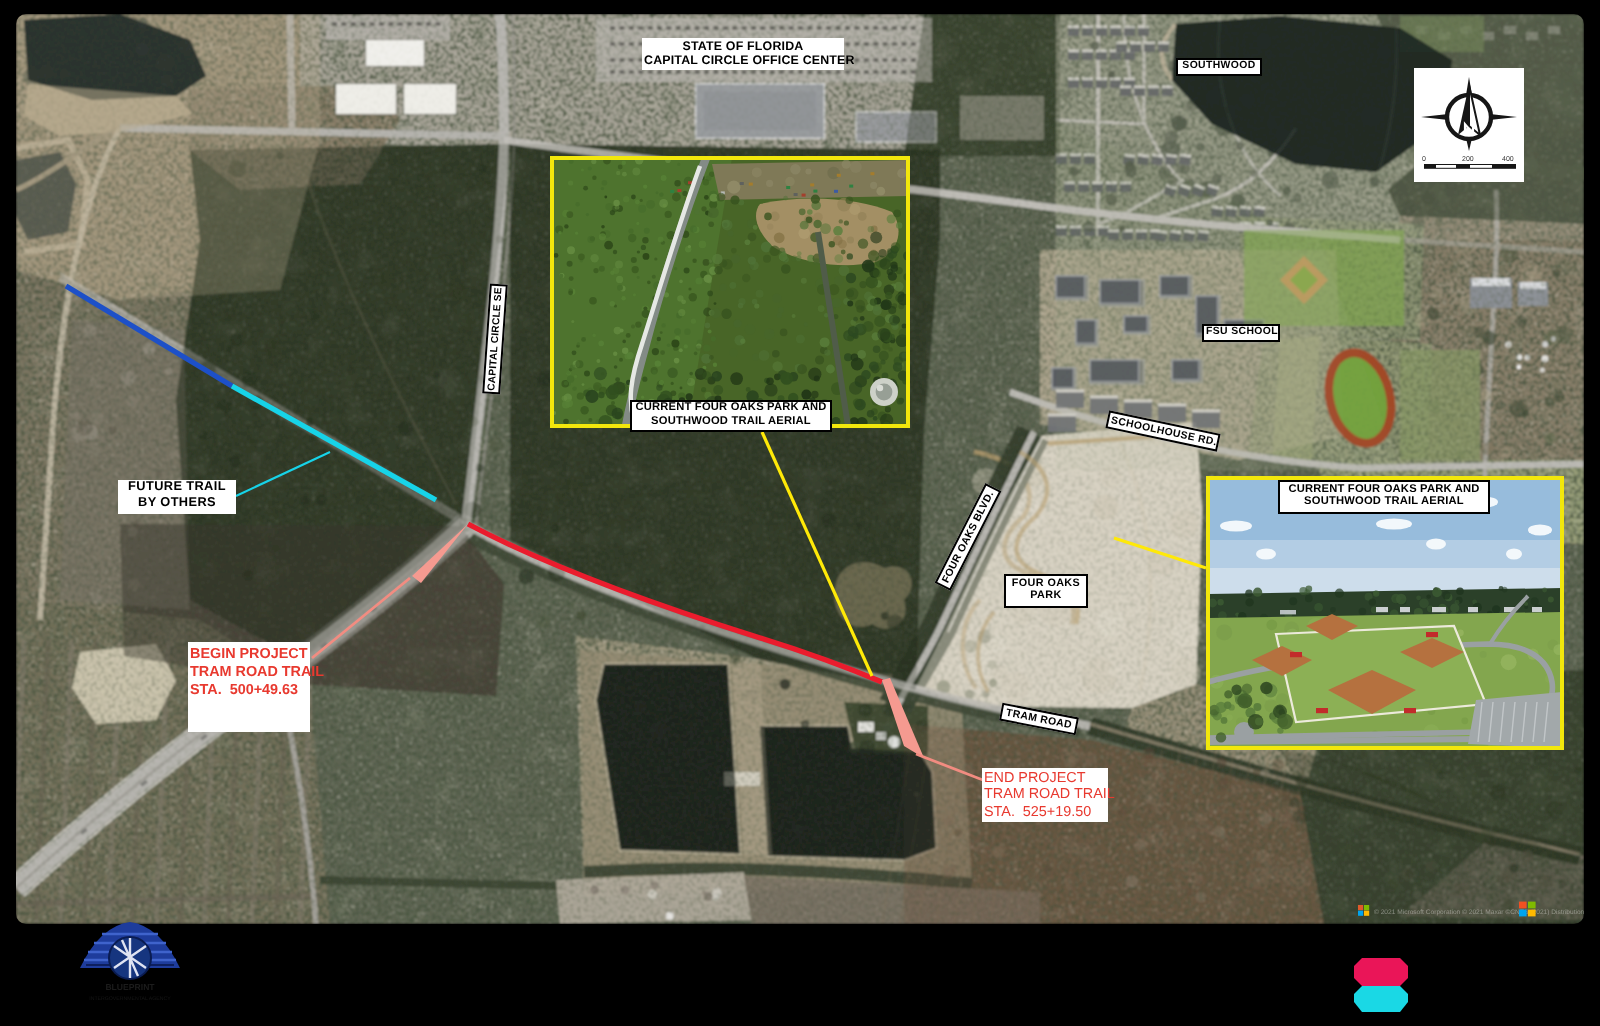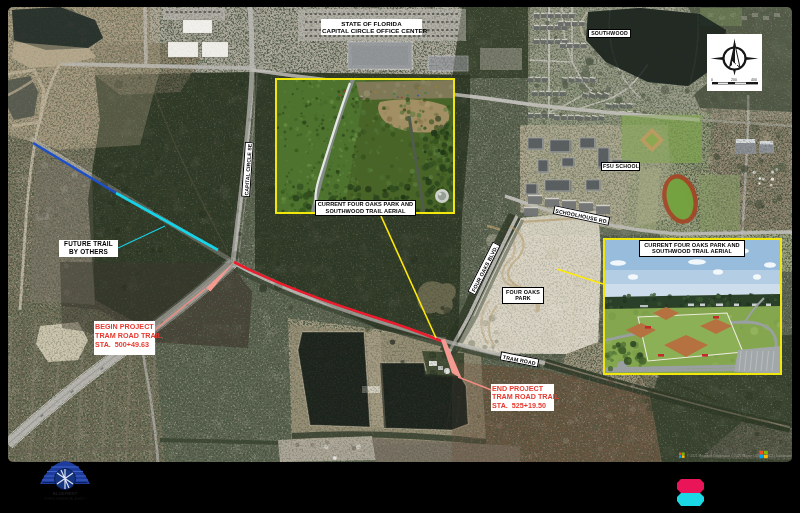--- a/index.html
+++ b/index.html
@@ -1722,15 +1722,15 @@
   </svg>
 <div style="position:absolute;left:321px;top:19px;width:101px;background:#fff;color:#000;font-size:6.2px;line-height:7.3px;font-weight:bold;text-align:center;letter-spacing:0.1px;padding:0.5px 1px;white-space:nowrap;">STATE OF FLORIDA<br>CAPITAL CIRCLE OFFICE CENTER</div>
 <div style="position:absolute;left:588px;top:28.5px;width:43px;background:#fff;color:#000;font-size:5.2px;line-height:6px;font-weight:bold;text-align:center;letter-spacing:0.2px;padding:0.5px 1px;white-space:nowrap;border:0.8px solid #000;">SOUTHWOOD</div>
 <div style="position:absolute;left:601px;top:161.5px;width:39px;background:#fff;color:#000;font-size:5.2px;line-height:6px;font-weight:bold;text-align:center;letter-spacing:0.2px;padding:0.5px 1px;white-space:nowrap;border:0.8px solid #000;">FSU SCHOOL</div>
 <div style="position:absolute;left:553px;top:210.5px;width:57px;background:#fff;color:#000;font-size:5.2px;line-height:6px;font-weight:bold;text-align:center;letter-spacing:0.2px;padding:0.5px 1px;white-space:nowrap;border:0.8px solid #000;transform:rotate(12deg);transform-origin:center center;">SCHOOLHOUSE RD.</div>
 <div style="position:absolute;left:456px;top:264px;width:56px;background:#fff;color:#000;font-size:5.2px;line-height:6px;font-weight:bold;text-align:center;letter-spacing:0.2px;padding:0.5px 1px;white-space:nowrap;border:0.8px solid #000;transform:rotate(-63deg);transform-origin:center center;">FOUR OAKS BLVD.</div>
 <div style="position:absolute;left:502px;top:287px;width:42px;background:#fff;color:#000;font-size:5.4px;line-height:6.8px;font-weight:bold;text-align:center;letter-spacing:0.2px;padding:0.5px 1px;white-space:nowrap;border:0.8px solid #000;">FOUR OAKS<br>PARK</div>
 <div style="position:absolute;left:500px;top:355px;width:39px;background:#fff;color:#000;font-size:5.2px;line-height:6px;font-weight:bold;text-align:center;letter-spacing:0.2px;padding:0.5px 1px;white-space:nowrap;border:0.8px solid #000;transform:rotate(11deg);transform-origin:center center;">TRAM ROAD</div>
 <div style="position:absolute;left:220px;top:164.5px;width:55px;background:#fff;color:#000;font-size:5.1px;line-height:6px;font-weight:bold;text-align:center;letter-spacing:0.1px;padding:0.5px 0;white-space:nowrap;border:0.8px solid #000;transform:rotate(-86deg);transform-origin:center center;">CAPITAL CIRCLE SE</div>
 <div style="position:absolute;left:59px;top:239.5px;width:59px;background:#fff;color:#000;font-size:6.4px;line-height:8px;font-weight:bold;text-align:center;letter-spacing:0.2px;padding:0.5px 1px;white-space:nowrap;">FUTURE TRAIL<br>BY OTHERS</div>
-<div style="position:absolute;left:94px;top:320.5px;width:61px;background:#fff;color:#e8392f;font-size:7.2px;line-height:9.2px;font-weight:bold;text-align:center;letter-spacing:0px;padding:1px 0 6px 1px;white-space:nowrap;text-align:left;">BEGIN PROJECT<br>TRAM ROAD TRAIL<br>STA.&nbsp; 500+49.63</div>
-<div style="position:absolute;left:491px;top:384px;width:63px;background:#fff;color:#e8392f;font-size:7.2px;line-height:8.6px;font-weight:bold;text-align:center;letter-spacing:0px;padding:0.5px 0 0.5px 1px;white-space:nowrap;text-align:left;">END PROJECT<br>TRAM ROAD TRAIL<br>STA.&nbsp; 525+19.50</div>
+<div style="position:absolute;left:94px;top:320.5px;width:61px;background:#fff;color:#e8392f;font-size:7.2px;line-height:9.2px;font-weight:bold;text-align:center;letter-spacing:0px;padding:1px 0 17px 1px;white-space:nowrap;text-align:left;">BEGIN PROJECT<br>TRAM ROAD TRAIL<br>STA.&nbsp; 500+49.63</div>
+<div style="position:absolute;left:491px;top:384px;width:63px;background:#fff;color:#e8392f;font-size:7.2px;line-height:8.6px;font-weight:normal;text-align:center;letter-spacing:0px;padding:0.5px 0 0.5px 1px;white-space:nowrap;text-align:left;">END PROJECT<br>TRAM ROAD TRAIL<br>STA.&nbsp; 525+19.50</div>
 <div style="position:absolute;left:315px;top:199.5px;width:101px;background:#fff;color:#000;font-size:5.6px;line-height:6.8px;font-weight:bold;text-align:center;letter-spacing:0.1px;padding:0.5px 1px;white-space:nowrap;border:0.8px solid #000;">CURRENT FOUR OAKS PARK AND<br>SOUTHWOOD TRAIL AERIAL</div>
 <div style="position:absolute;left:639px;top:240px;width:106px;background:#fff;color:#000;font-size:5.6px;line-height:6.8px;font-weight:bold;text-align:center;letter-spacing:0.1px;padding:0.5px 1px;white-space:nowrap;border:0.8px solid #000;">CURRENT FOUR OAKS PARK AND<br>SOUTHWOOD TRAIL AERIAL</div>
 </body></html>

